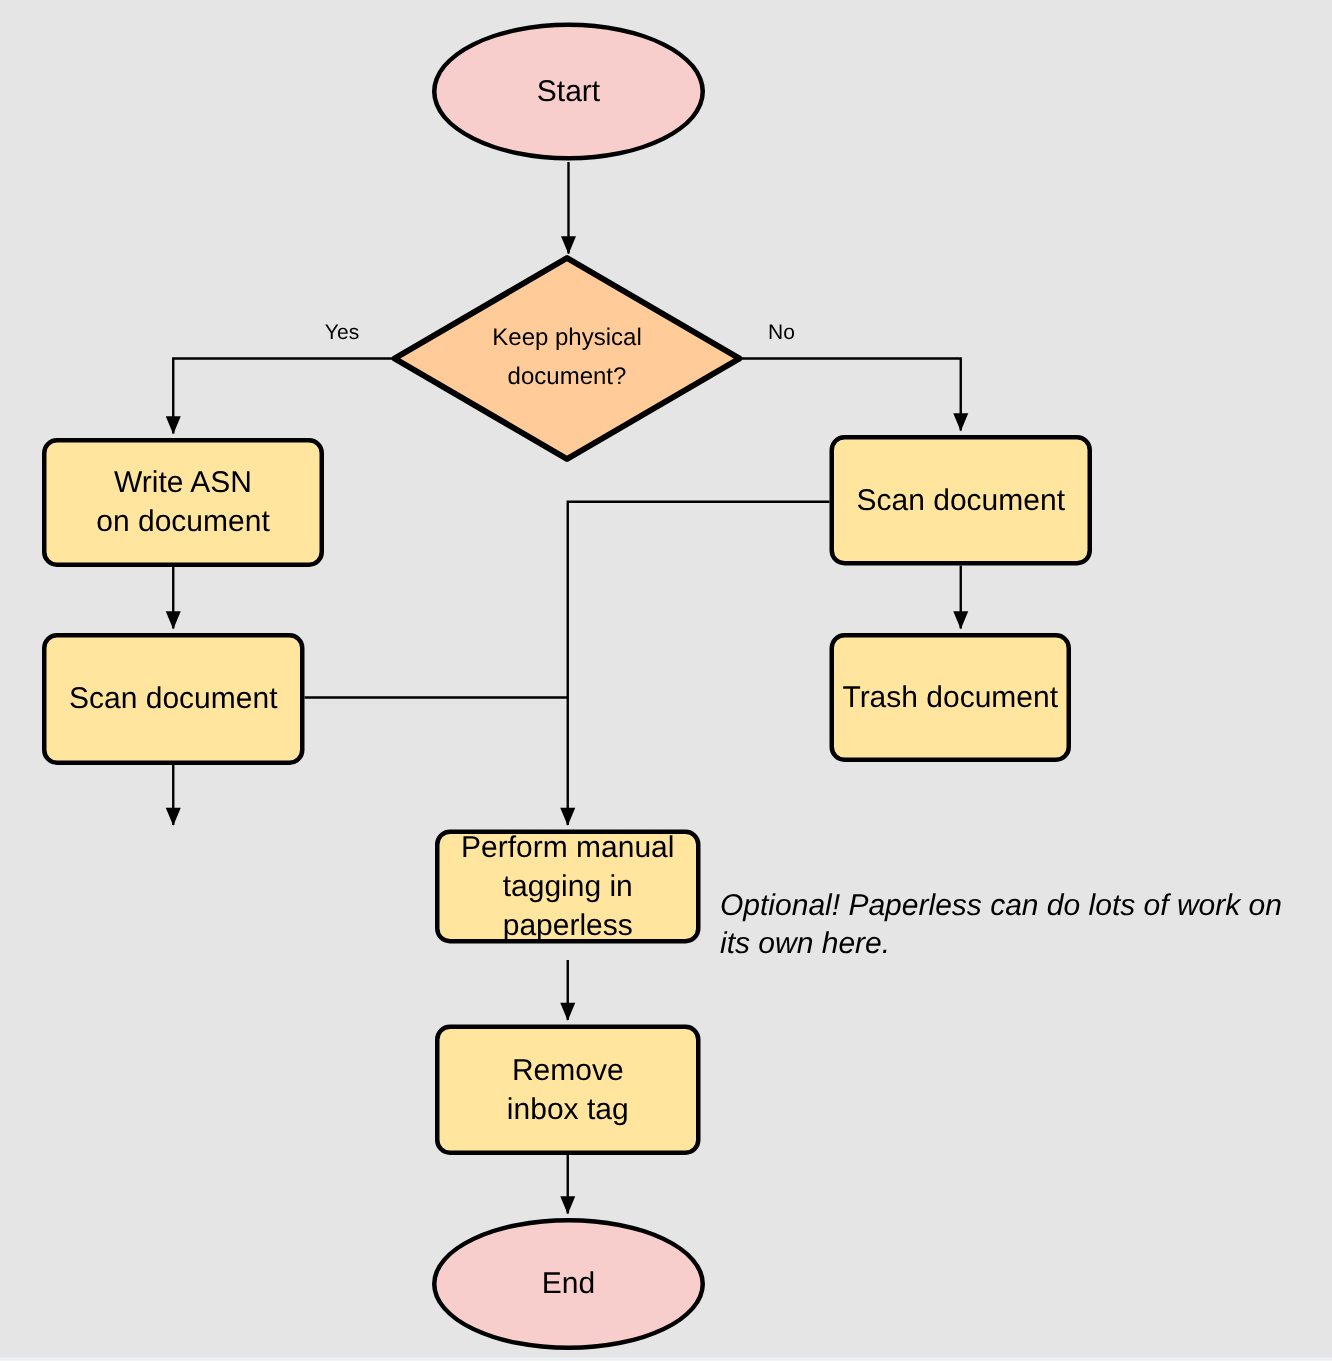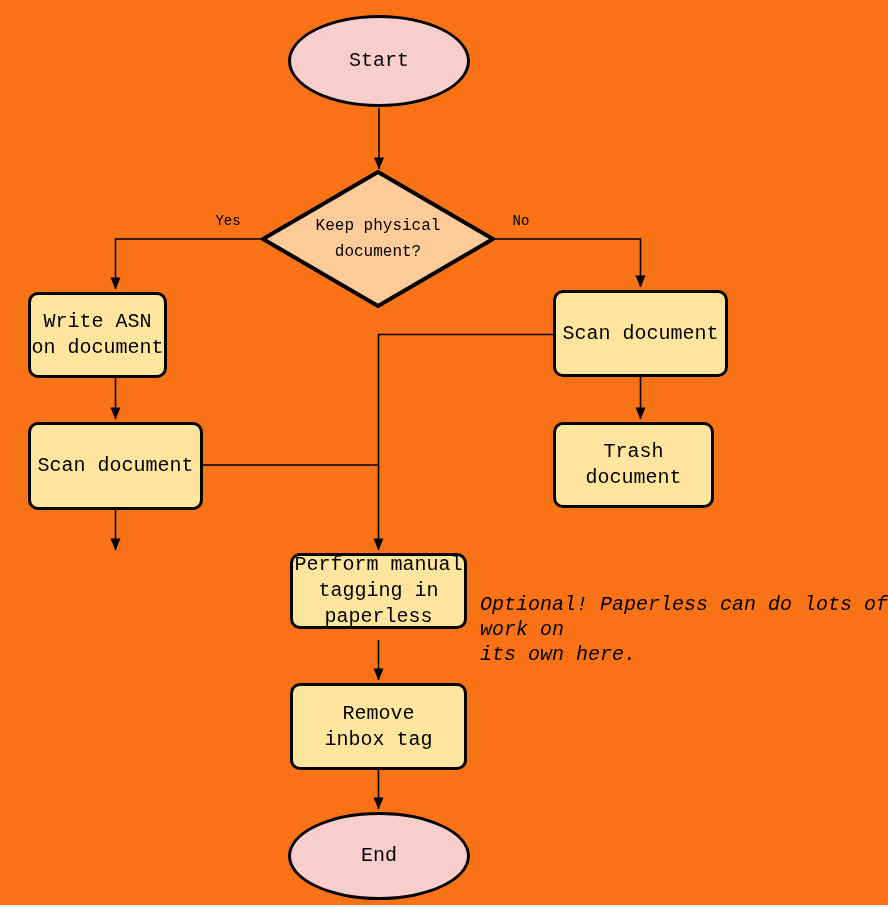--- a/index.html
+++ b/index.html
@@ -1,18 +1,18 @@
 <!DOCTYPE html>
 <html style="--terminator-fill: #F8CECC; --decision-fill: #FFCC99; --process-fill: #FFE59D; --stroke: #000000; --text: #000000;"><head>
 <meta charset="utf-8">
 <style>
   html,body{margin:0;padding:0;background:#ffffff;}
   .canvas{
-    position:relative;width:888px;height:907px;background:#f97316;overflow:hidden;
-    font-family:Liberation Mono, monospace;color:var(--text,#000);
+    position:relative;width:888px;height:907px;background:#e5e5e5;overflow:hidden;
+    font-family:Liberation Sans, sans-serif;color:var(--text,#000);
   }
   .edges{position:absolute;left:0;top:0;width:888px;height:907px;}
   .edges path{fill:none;stroke:var(--stroke,#000);stroke-width:1.6px;}
   .node{
     position:absolute;display:flex;align-items:center;justify-content:center;
     text-align:center;font-size:20px;line-height:26px;white-space:pre-line;
     box-sizing:border-box;background:var(--process-fill,#FFE59D);
     border:3px solid var(--stroke,#000);border-radius:10px;
   }
   .terminator{
@@ -68,21 +68,21 @@
       <polygon points="119,4 234,71 119,138 4,71" style="fill:var(--decision-fill,#FFCC99);stroke:var(--stroke,#000);stroke-width:4;stroke-linejoin:round;"></polygon>
     </svg>
     <div class="diamond-label">Keep physical
 document?</div>
   </div>
 
   <div class="edge-label" style="left:200px;top:210px;width:56px;">Yes</div>
 
   <div class="edge-label" style="left:493px;top:210px;width:56px;">No</div>
 
-  <div class="node" style="left:28px;top:292px;width:139px;height:86px;">Write ASN
+  <div class="node" style="left:28px;top:292px;width:188px;height:86px;">Write ASN
 on document</div>
 
   <div class="node" style="left:28px;top:422px;width:175px;height:88px;">Scan document</div>
 
 
   <div class="node" style="left:553px;top:290px;width:175px;height:87px;">Scan document</div>
 
   <div class="node" style="left:553px;top:422px;width:161px;height:86px;">Trash document</div>
 
   <div class="node" style="left:290px;top:553px;width:177px;height:76px;text-align:center;">Perform manual

